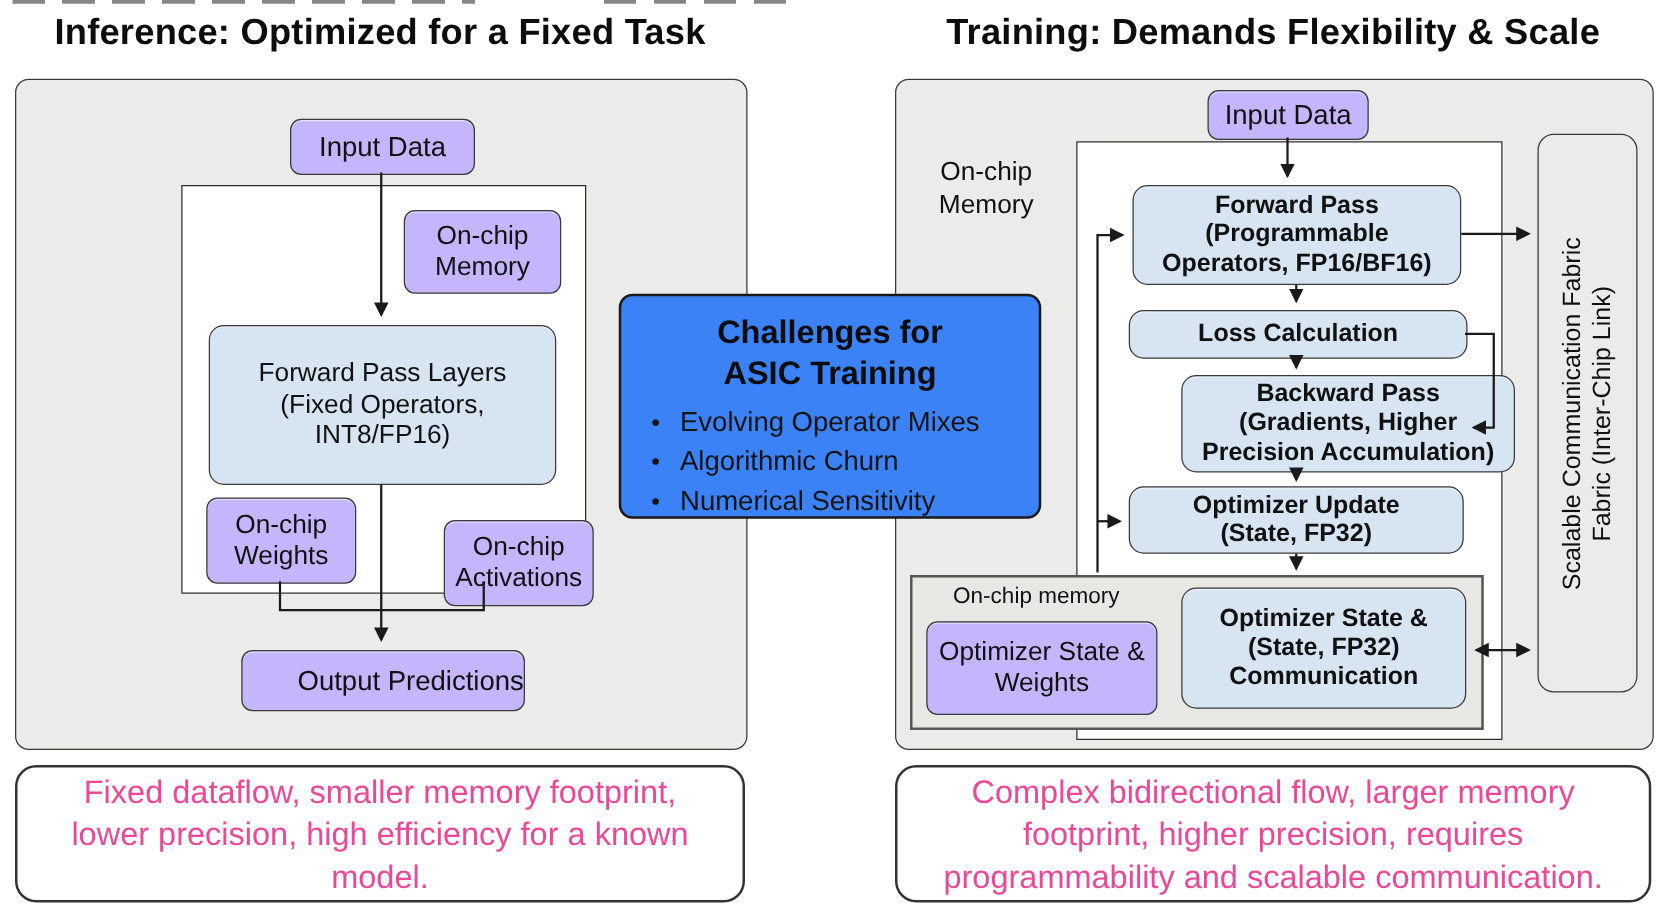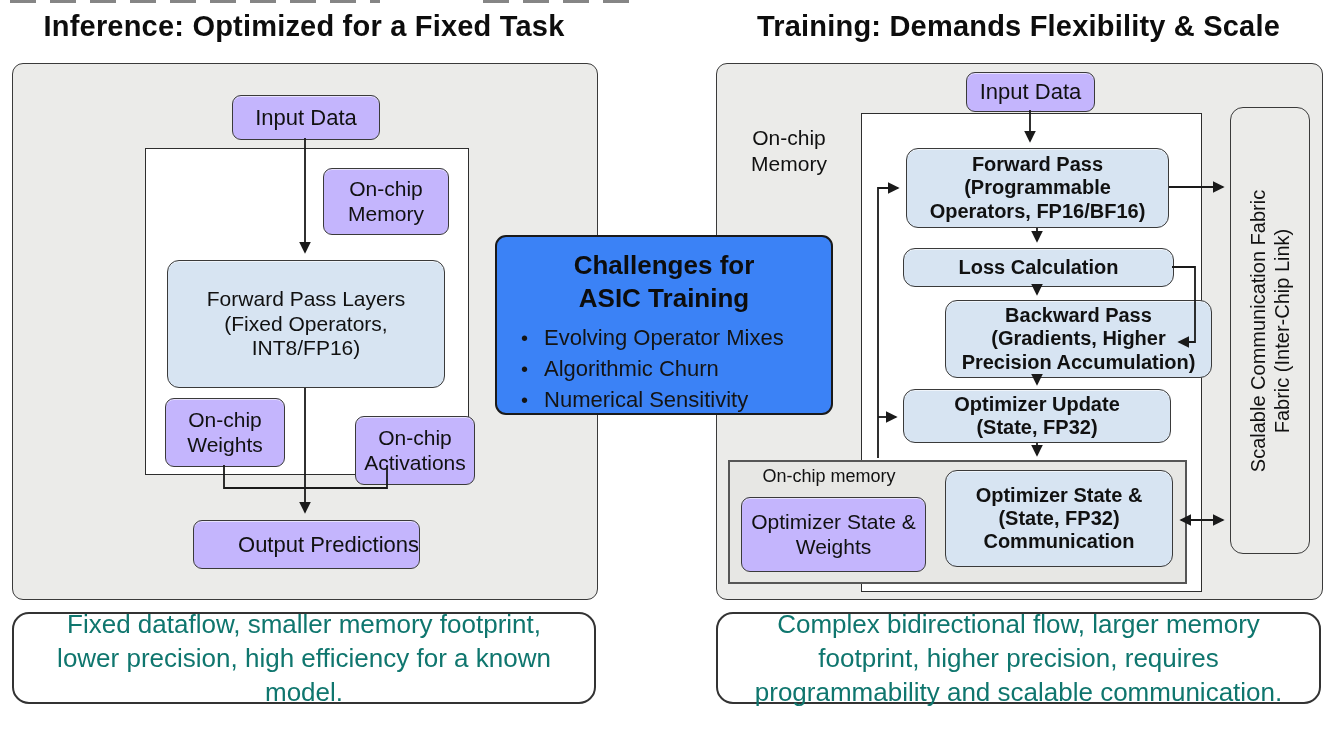--- a/index.html
+++ b/index.html
@@ -48,24 +48,24 @@
     background:#3b82f6;border:2.2px solid #1a1a1a;border-radius:11px;
     z-index:6;box-sizing:border-box;padding-top:12px;
   }
   .challenges .t{font-size:26px;font-weight:bold;text-align:center;line-height:1.25;color:#0d0d0d;}
   .challenges ul{margin:8px 0 0 14px;padding:0;list-style:none;}
   .challenges li{
     font-size:22px;line-height:1.42;display:flex;align-items:baseline;color:#141414;
   }
   .challenges li::before{content:"•";font-size:20px;margin:0 16px 0 10px;}
   .caption{
-    position:absolute;top:612px;height:92px;background:#ffffff;
+    position:absolute;top:612px;height:110px;background:#ffffff;
     border:2px solid #333;border-radius:17px;display:flex;align-items:center;
     justify-content:center;text-align:center;font-size:26px;line-height:1.32;
-    box-sizing:border-box;padding:0 20px;color:#0f766e;z-index:2;
+    box-sizing:border-box;padding:0 20px;color:#ec4899;z-index:2;
   }
   svg.wires{position:absolute;left:0;top:0;z-index:5;pointer-events:none;}
   .crop-artifact{
     position:absolute;top:0;height:3px;z-index:7;opacity:.55;
     background:repeating-linear-gradient(90deg,#222 0 26px,transparent 26px 40px);
   }
 </style>
 </head>
 <body>
 

